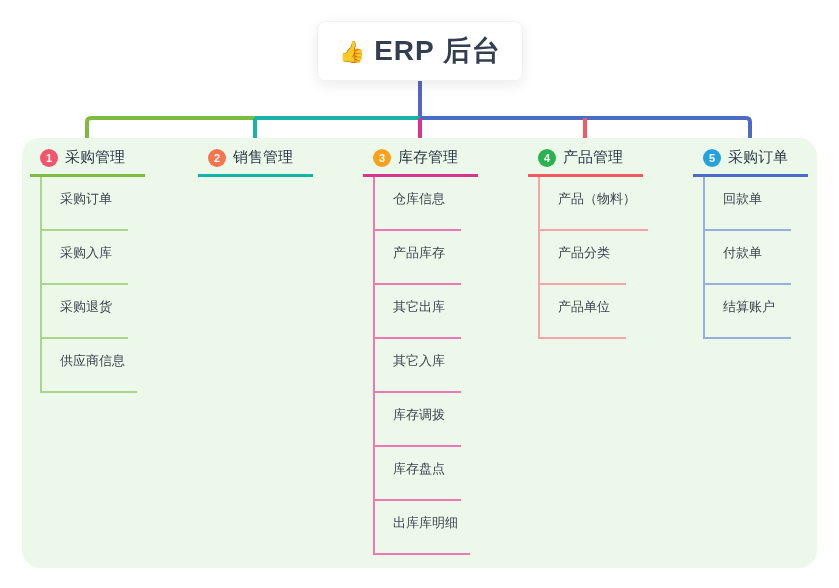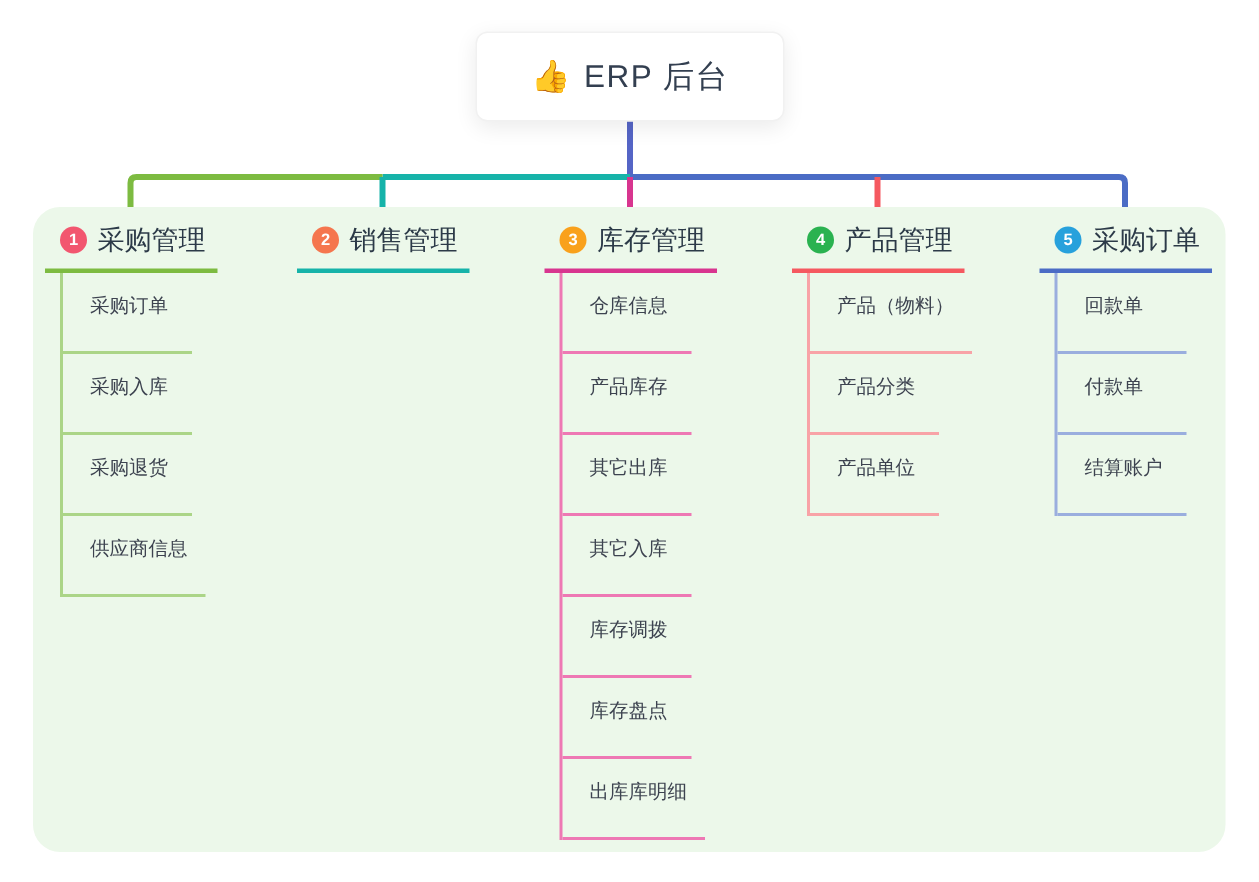--- a/index.html
+++ b/index.html
@@ -32,23 +32,23 @@
     border-radius: 8px;
     box-shadow: 0 4px 14px rgba(0,0,0,0.08);
     display: flex;
     align-items: center;
     justify-content: center;
     gap: 9px;
     z-index: 2;
   }
   .root-emoji { font-size: 21px; line-height: 1; }
   .root-label {
-    font-size: 21px;
+    font-size: 28px;
     color: #333f50;
-    font-weight: 400;
+    font-weight: 700;
     letter-spacing: 1px;
   }
 
   
   .panel {
     position: absolute;
     left: 22px; top: 138px;
     width: 795px; height: 430px;
     background: #ecf8ea;
     border-radius: 18px;
@@ -70,21 +70,21 @@
     justify-content: center;
     width: 18px; height: 18px;
     border-radius: 50%;
     color: #ffffff;
     font-size: 11px;
     font-weight: bold;
     margin-right: 7px;
     flex: 0 0 auto;
   }
   .branch-title {
-    font-size: 18px;
+    font-size: 15px;
     font-weight: 500;
     color: #2c3a48;
     white-space: nowrap;
   }
   .children {
     list-style: none;
     margin-left: 10px;
     border-left: 2px solid var(--light);
     width: fit-content;
   }

